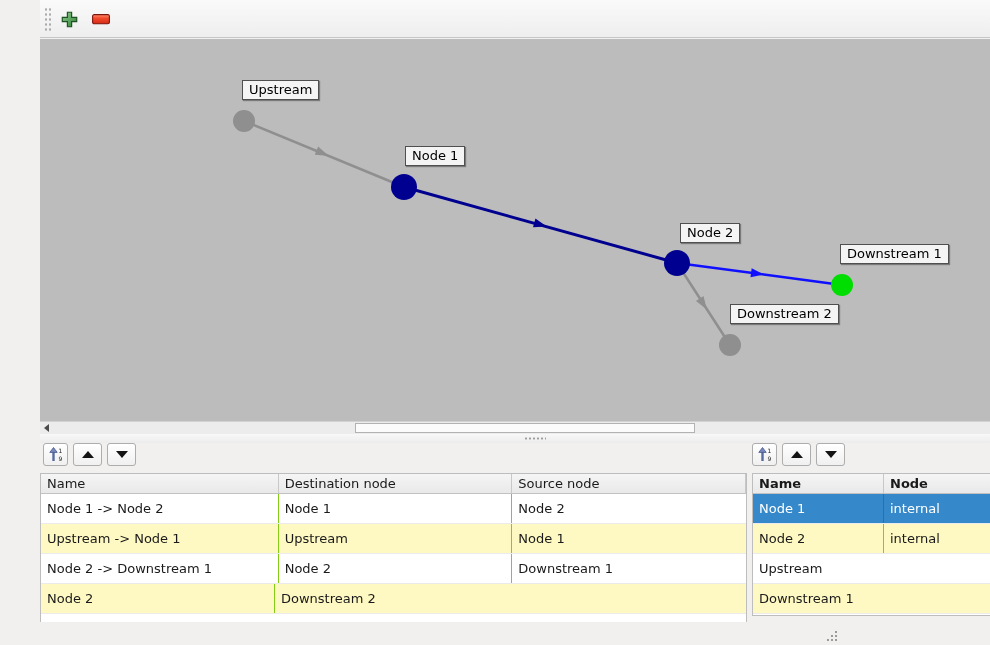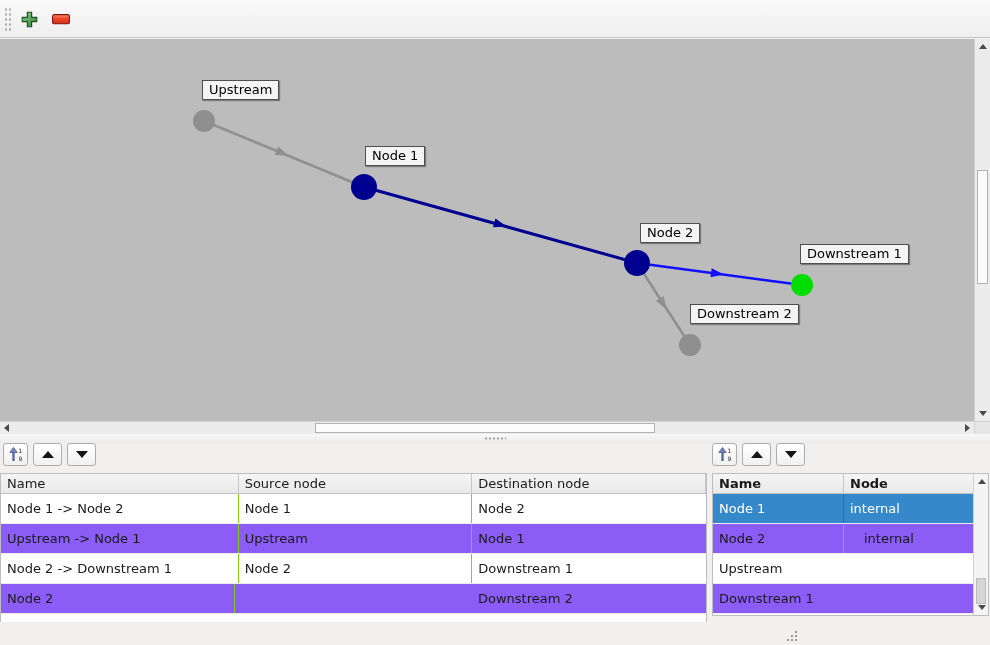--- a/index.html
+++ b/index.html
@@ -1,18 +1,18 @@
 <!DOCTYPE html>
 <html><head>
 <meta charset="utf-8">
 <style>
   * { margin:0; padding:0; box-sizing:border-box; }
   html,body { width:990px; height:645px; }
   body { font-family:"DejaVu Sans","Liberation Sans",sans-serif; font-size:13px; color:#1a1a1a; background:#f1f0ee; overflow:hidden; }
-  .app { position:relative; width:804px; height:645px; background:#f1f0ee; }
+  .app { position:relative; width:804px; height:645px; background:#f1f0ee;margin-left:40px; }
 
   
   .toolbar { position:absolute; left:0; top:0; width:990px; height:38px;
     background:linear-gradient(#fafafa,#eeeeee); border-bottom:1px solid #c6c6c6; }
   .tb-handle { position:absolute; left:4px; top:7px; width:8px; height:25px;
     background-image:radial-gradient(circle,#ababab 1px,transparent 1.3px); background-size:4px 5px; }
   .tb-btn { position:absolute; top:8px; width:22px; height:22px; display:flex; align-items:center; justify-content:center; cursor:default; }
   .tb-btn.add { left:18px; }
   .tb-btn.remove { left:50px; }
 
@@ -44,21 +44,21 @@
     border:1px solid #adadad; border-radius:3px; display:flex; align-items:center; justify-content:center; cursor:default; }
   .pbtn.w24 { width:25px; } .pbtn.w28 { width:29px; }
   .tri-up   { width:0; height:0; border-left:6px solid transparent; border-right:6px solid transparent; border-bottom:7px solid #141414; }
   .tri-down { width:0; height:0; border-left:6px solid transparent; border-right:6px solid transparent; border-top:7px solid #141414; }
 
   
   .tbl { position:absolute; background:#fff; border:1px solid #bdbdbd; }
   .tbl-left  { left:0;   top:473px; width:707px; height:149px; }
   .tbl-right { left:712px; top:473px; width:277px; height:143px; }
   .tr { display:flex; height:30px; border-bottom:1px solid #ebebeb; }
-  .tr.alt { background:#8b5cf6;justify-content:space-between; }
+  .tr.alt { background:#fef9c3; }
   .tr.th { height:20px; background:linear-gradient(#f5f5f5,#e9e9e9); border-bottom:1px solid #c2c2c2; }
   .td { padding:0 6px; line-height:29px; overflow:hidden; white-space:nowrap; border-right:1px solid #84cc16; }
   .tr.th .td { line-height:19px; text-align:left; border-right:1px solid #c8c8c8; }
   .td:last-child { border-right:none; }
   .tbl-left  .c1 { width:238px; } .tbl-left .c2 { width:234px; } .tbl-left .c3 { width:234px; }
   .tbl-right .c1 { width:131px; } .tbl-right .c2 { width:130px; }
   .tbl-right .tr.th .td { font-weight:bold; }
   .tr.sel { background:#3589ca; }
   .tr.sel .td { color:#ffffff; border-right:1px solid rgba(0,0,0,.18); }
   .tr.filler { height:8px; background:#fff; border-bottom:none; }
@@ -171,22 +171,22 @@
   <div class="pbtn w28" style="left:742px;">
       <div class="tri-up"></div>
     </div>
   <div class="pbtn w28" style="left:776px;">
       <div class="tri-down"></div>
     </div>
 
   <div class="tbl tbl-left">
     <div class="tr th">
       <div class="td c1">Name</div>
+      <div class="td c3">Destination node</div>
       <div class="td c2">Source node</div>
-      <div class="td c3">Destination node</div>
     </div>
     <div class="tr">
       <div class="td c1">Node 1 -&gt; Node 2</div>
       <div class="td c2">Node 1</div>
       <div class="td c3">Node 2</div>
     </div>
     <div class="tr alt">
       <div class="td c1">Upstream -&gt; Node 1</div>
       <div class="td c2">Upstream</div>
       <div class="td c3">Node 1</div>

